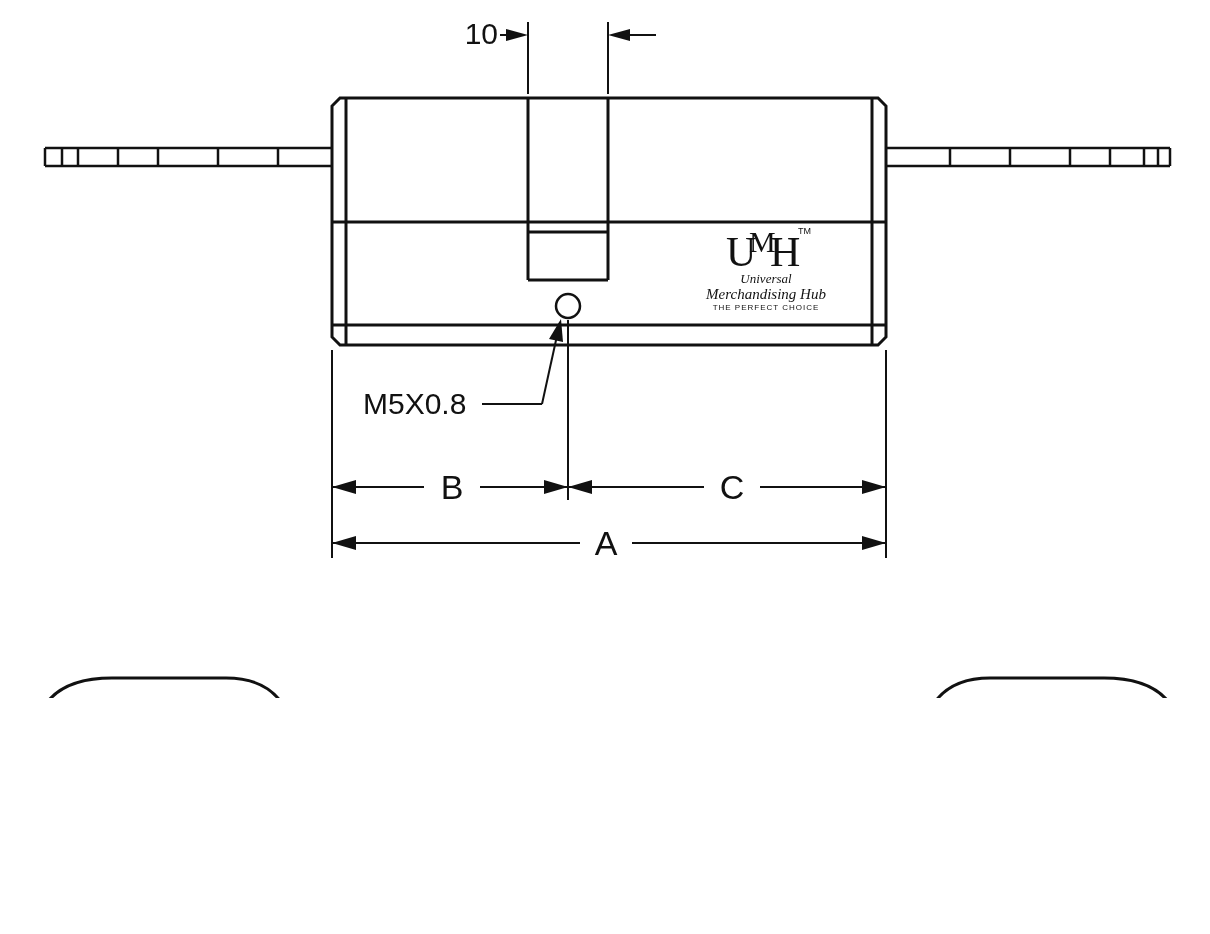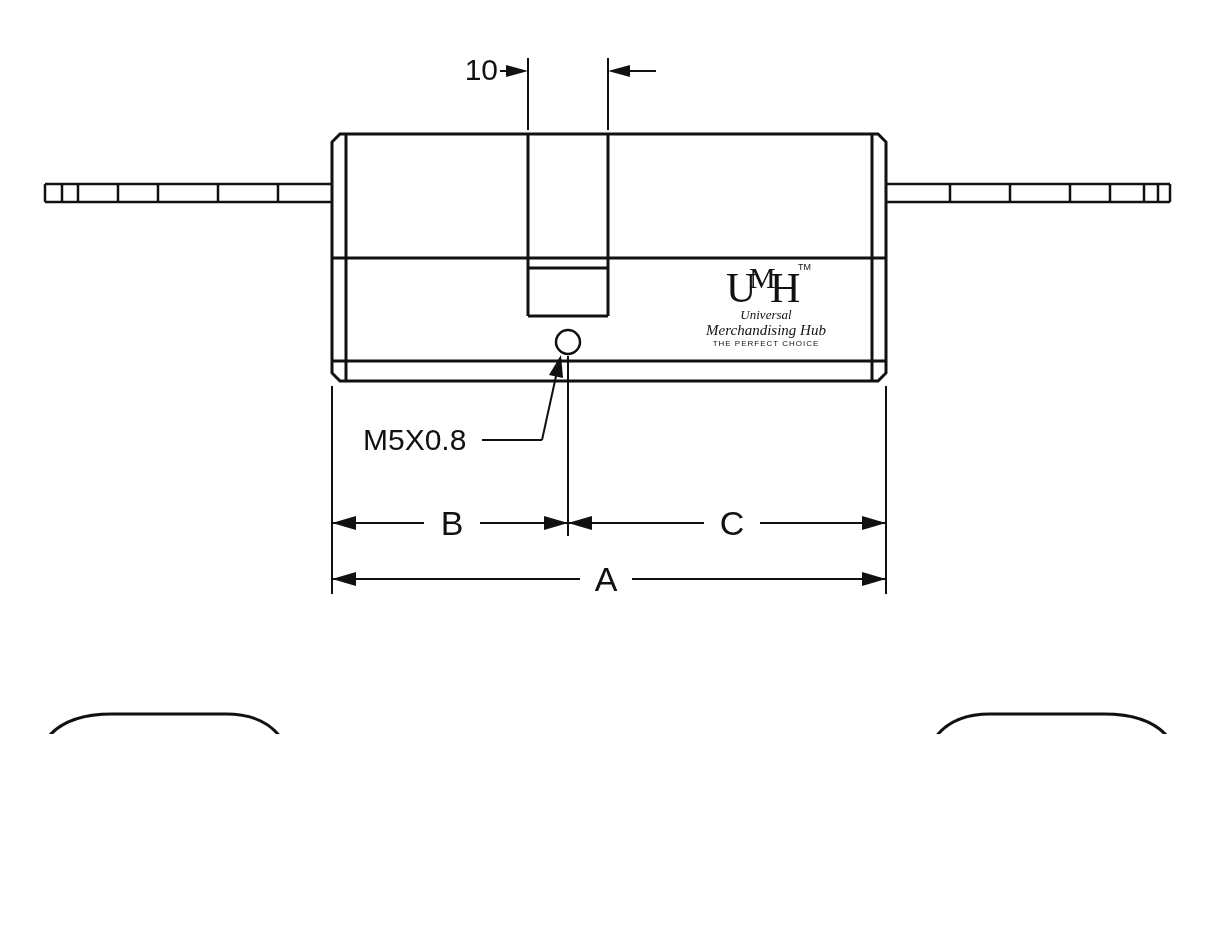--- a/index.html
+++ b/index.html
@@ -1,16 +1,16 @@
 <!DOCTYPE html>
 <html><head>
 <meta charset="utf-8">
 <style>
   html,body{margin:0;padding:0;background:#ffffff;}
-  .page{position:relative;width:1210px;height:698px;background:#ffffff;overflow:hidden;margin-top:36px;}
+  .page{position:relative;width:1210px;height:698px;background:#ffffff;overflow:hidden;}
   svg{display:block;}
   text{font-family:"Liberation Sans",sans-serif;fill:#111111;}
   .script{font-family:"Liberation Serif",serif;font-style:italic;}
   .tagline{font-family:"Liberation Sans",sans-serif;font-style:normal;letter-spacing:1px;}
   .mono{font-family:"Liberation Serif",serif;}
 </style>
 </head>
 <body>
 
 <div class="page">

